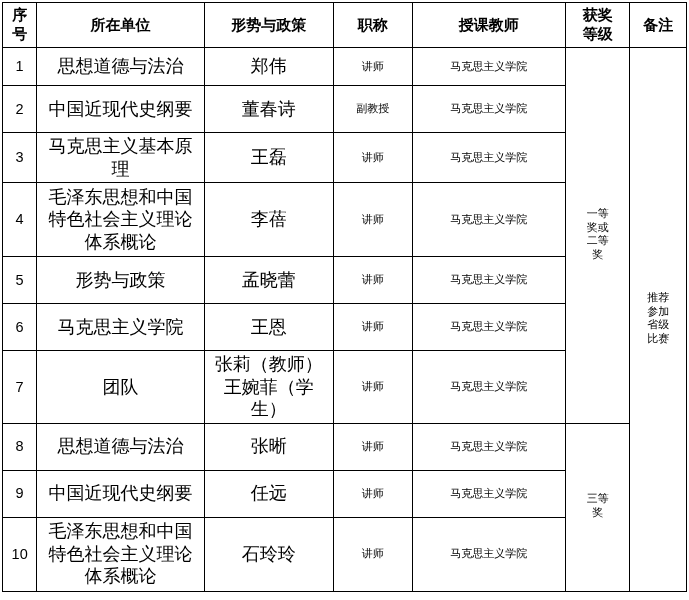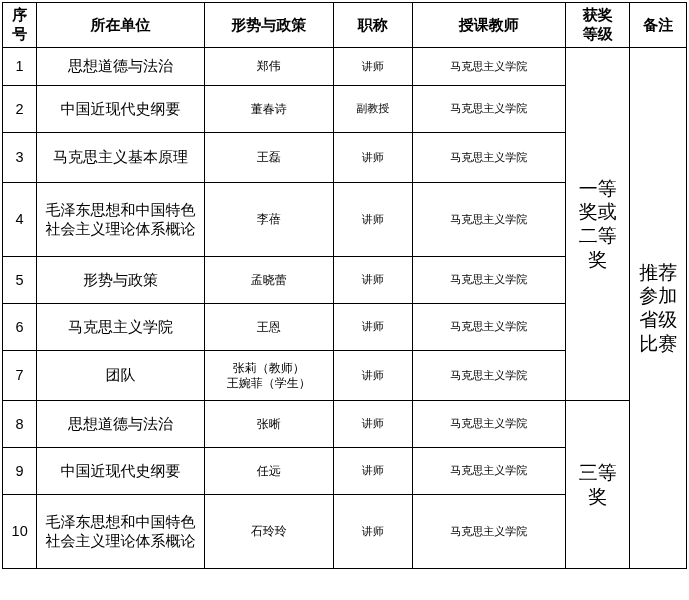--- a/index.html
+++ b/index.html
@@ -46,28 +46,29 @@
   .col-tch   { width: 128px; }
   .col-title { width: 78px; }
   .col-unit  { width: 152px; }
   .col-level { width: 64px; }
   .col-note  { width: 56px; }
 
   .th-seq, .th-level, .th-note { letter-spacing: 0; }
   .th-seq span, .th-level span, .th-note span { display: block; }
 
   .vert {
-    font-size: 19px;
+    font-size: 11px;
     line-height: 1.35;
+    font-family: Liberation Mono, monospace;
   }
   .vert span { display: block; }
 
   td.row-seq { font-size: 14.5px; }
-  td.course { font-size: 15px; }
-  td.teacher { font-size: 12px; }
+  td.course { font-size: 18px; }
+  td.teacher { font-size: 18px; }
   td.teacher .ln { display: block; }
   td.title-cell { font-size: 11px; }
   td.unit { font-size: 11px; }
 </style>
 </head>
 <body>
 
 <div class="sheet">
   <table class="award-table">
     <colgroup>

